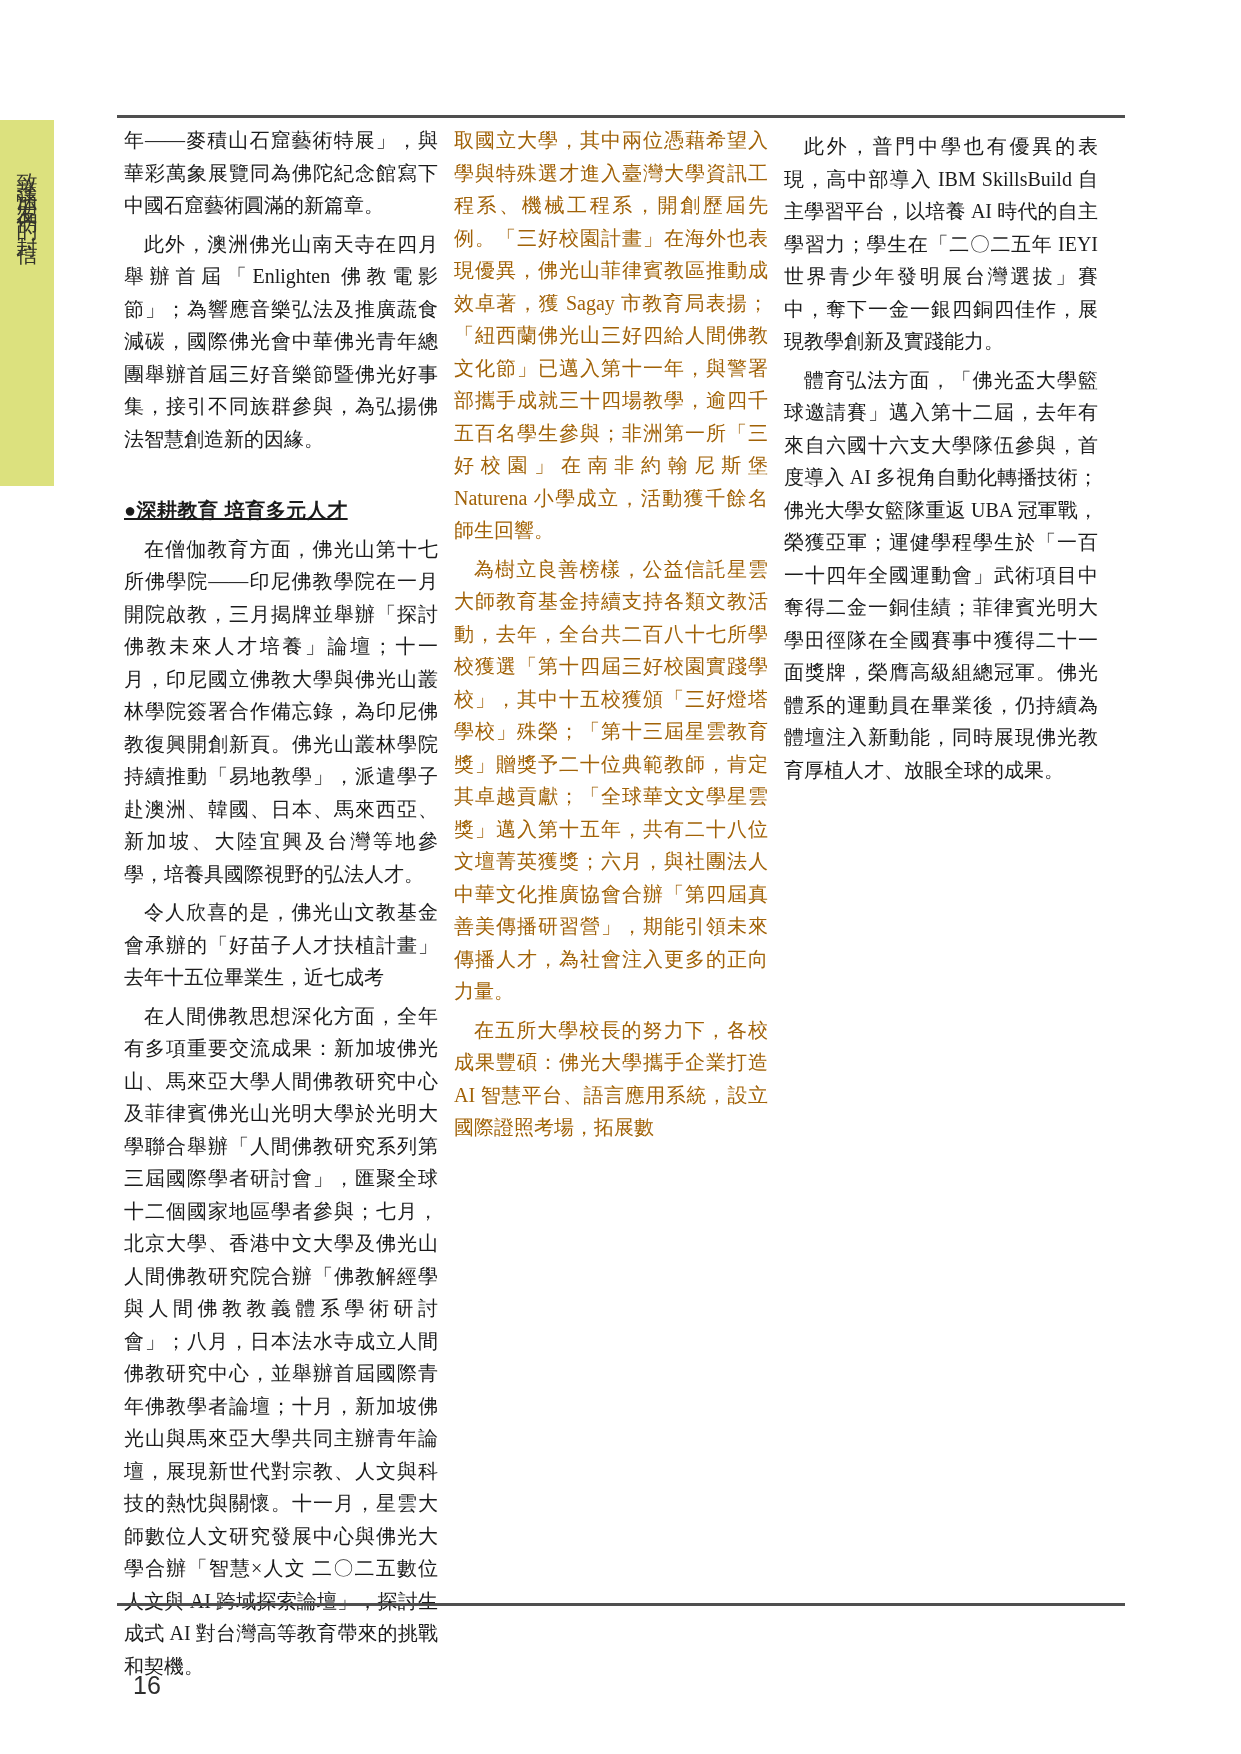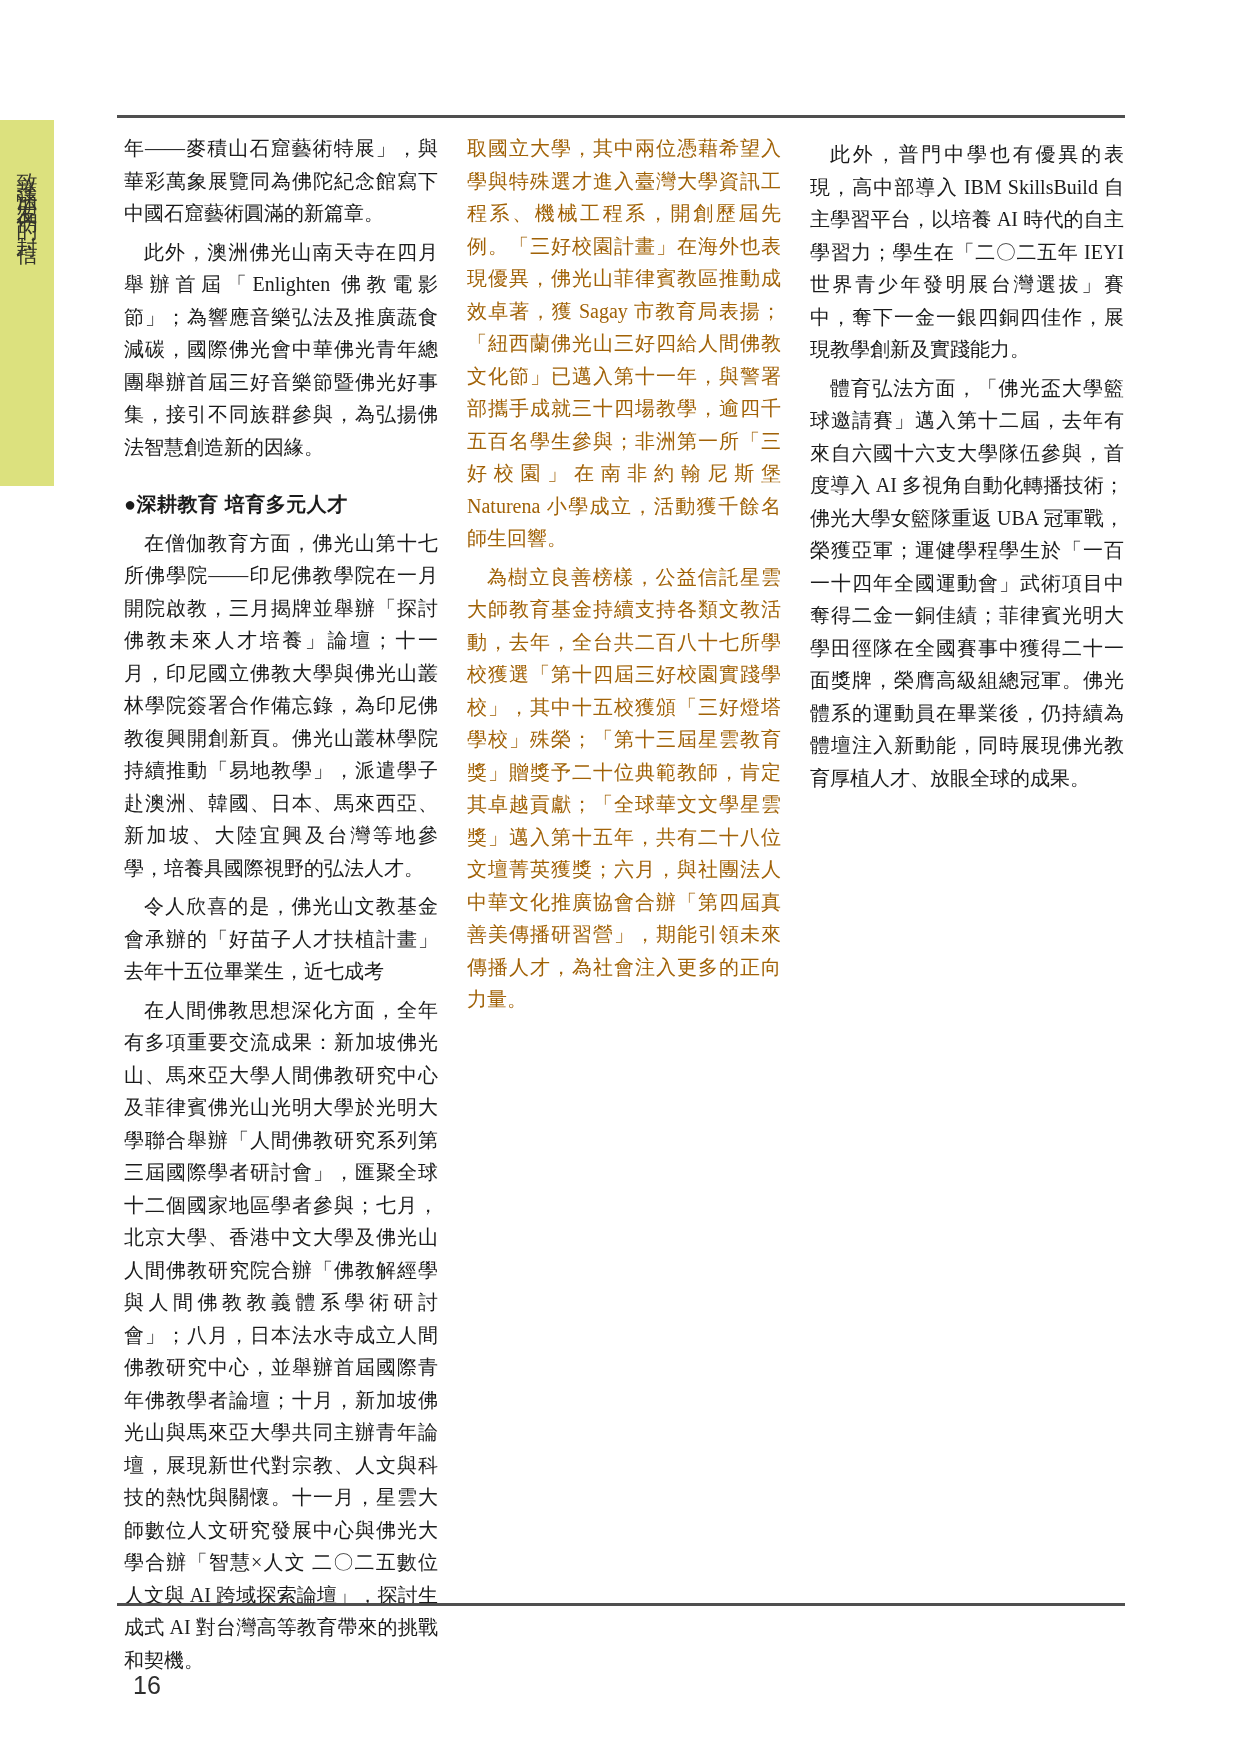--- a/index.html
+++ b/index.html
@@ -6,26 +6,26 @@
   .page{position:relative;width:1241px;height:1754px;background:#ffffff;overflow:hidden;
         font-family:"Liberation Serif","DejaVu Serif",serif;}
   .sidebar-tab{position:absolute;left:0;top:120px;width:54px;height:366px;
         box-sizing:border-box;padding-top:36px;display:flex;justify-content:center;}
   .sidebar-text{writing-mode:vertical-rl;text-orientation:upright;
         font-family:"Liberation Sans","DejaVu Sans",sans-serif;
         font-size:21px;letter-spacing:8px;line-height:54px;}
   .rule{position:absolute;left:117px;width:1008px;height:3px;}
   .rule-top{top:115px;}
   .rule-bottom{top:1603px;}
-  .columns{position:absolute;left:124px;top:132px;width:1001px;display:flex;gap:29px;}
+  .columns{position:absolute;left:124px;top:124px;width:1001px;display:flex;gap:16px;}
   .column{width:314px;font-size:20px;line-height:32.5px;text-align:justify;}
   .column p{margin:0;padding:0;}
   .column p.indent{text-indent:1em;margin-top:6px;}
   .column p.heading{font-family:"Liberation Sans","DejaVu Sans",sans-serif;
-        font-weight:bold;margin-top:25px;letter-spacing:0.5px;}
+        font-weight:bold;margin-top:39px;letter-spacing:0.5px;text-decoration:underline;}
   .page-number{position:absolute;left:133px;top:1671px;
         font-family:"Liberation Sans","DejaVu Sans",sans-serif;font-size:25px;}
 </style>
 </head>
 <body>
 
 <div class="page">
 
   <div class="sidebar-tab" style="background: rgb(220, 225, 126);">
     <span class="sidebar-text" style="color: rgb(51, 51, 43);">致護法朋友們的一封信</span>
@@ -38,20 +38,21 @@
         <p>年——麥積山石窟藝術特展」，與華彩萬象展覽同為佛陀紀念館寫下中國石窟藝術圓滿的新篇章。</p>
         <p class="indent">此外，澳洲佛光山南天寺在四月舉辦首屆「Enlighten 佛教電影節」；為響應音樂弘法及推廣蔬食減碳，國際佛光會中華佛光青年總團舉辦首屆三好音樂節暨佛光好事集，接引不同族群參與，為弘揚佛法智慧創造新的因緣。</p>
         <p class="heading">●深耕教育 培育多元人才</p>
         <p class="indent">在僧伽教育方面，佛光山第十七所佛學院——印尼佛教學院在一月開院啟教，三月揭牌並舉辦「探討佛教未來人才培養」論壇；十一月，印尼國立佛教大學與佛光山叢林學院簽署合作備忘錄，為印尼佛教復興開創新頁。佛光山叢林學院持續推動「易地教學」，派遣學子赴澳洲、韓國、日本、馬來西亞、新加坡、大陸宜興及台灣等地參學，培養具國際視野的弘法人才。</p>
         <p class="indent">令人欣喜的是，佛光山文教基金會承辦的「好苗子人才扶植計畫」去年十五位畢業生，近七成考</p>
         <p class="indent">在人間佛教思想深化方面，全年有多項重要交流成果：新加坡佛光山、馬來亞大學人間佛教研究中心及菲律賓佛光山光明大學於光明大學聯合舉辦「人間佛教研究系列第三屆國際學者研討會」，匯聚全球十二個國家地區學者參與；七月，北京大學、香港中文大學及佛光山人間佛教研究院合辦「佛教解經學與人間佛教教義體系學術研討會」；八月，日本法水寺成立人間佛教研究中心，並舉辦首屆國際青年佛教學者論壇；十月，新加坡佛光山與馬來亞大學共同主辦青年論壇，展現新世代對宗教、人文與科技的熱忱與關懷。十一月，星雲大師數位人文研究發展中心與佛光大學合辦「智慧×人文 二〇二五數位人文與 AI 跨域探索論壇」，探討生成式 AI 對台灣高等教育帶來的挑戰和契機。</p>
       </div>
     <div class="column" style="color: #a16207;">
         <p>取國立大學，其中兩位憑藉希望入學與特殊選才進入臺灣大學資訊工程系、機械工程系，開創歷屆先例。「三好校園計畫」在海外也表現優異，佛光山菲律賓教區推動成效卓著，獲 Sagay 市教育局表揚；「紐西蘭佛光山三好四給人間佛教文化節」已邁入第十一年，與警署部攜手成就三十四場教學，逾四千五百名學生參與；非洲第一所「三好校園」在南非約翰尼斯堡 Naturena 小學成立，活動獲千餘名師生回響。</p>
         <p class="indent">為樹立良善榜樣，公益信託星雲大師教育基金持續支持各類文教活動，去年，全台共二百八十七所學校獲選「第十四屆三好校園實踐學校」，其中十五校獲頒「三好燈塔學校」殊榮；「第十三屆星雲教育獎」贈獎予二十位典範教師，肯定其卓越貢獻；「全球華文文學星雲獎」邁入第十五年，共有二十八位文壇菁英獲獎；六月，與社團法人中華文化推廣協會合辦「第四屆真善美傳播研習營」，期能引領未來傳播人才，為社會注入更多的正向力量。</p>
+        <p class="indent">在五所大學校長的努力下，各校成果豐碩：佛光大學攜手企業打造 AI 智慧平台、語言應用系統，設立國際證照考場，拓展數</p>
       </div>
     <div class="column" style="color: rgb(27, 27, 27);">
         <p class="indent">此外，普門中學也有優異的表現，高中部導入 IBM SkillsBuild 自主學習平台，以培養 AI 時代的自主學習力；學生在「二〇二五年 IEYI 世界青少年發明展台灣選拔」賽中，奪下一金一銀四銅四佳作，展現教學創新及實踐能力。</p>
         <p class="indent">體育弘法方面，「佛光盃大學籃球邀請賽」邁入第十二屆，去年有來自六國十六支大學隊伍參與，首度導入 AI 多視角自動化轉播技術；佛光大學女籃隊重返 UBA 冠軍戰，榮獲亞軍；運健學程學生於「一百一十四年全國運動會」武術項目中奪得二金一銅佳績；菲律賓光明大學田徑隊在全國賽事中獲得二十一面獎牌，榮膺高級組總冠軍。佛光體系的運動員在畢業後，仍持續為體壇注入新動能，同時展現佛光教育厚植人才、放眼全球的成果。</p>
       </div>
   </div>
 
   <div class="rule rule-bottom" style="background: rgb(79, 79, 79);"></div>
 
   <div class="page-number" style="color: rgb(46, 46, 46);">16</div>

